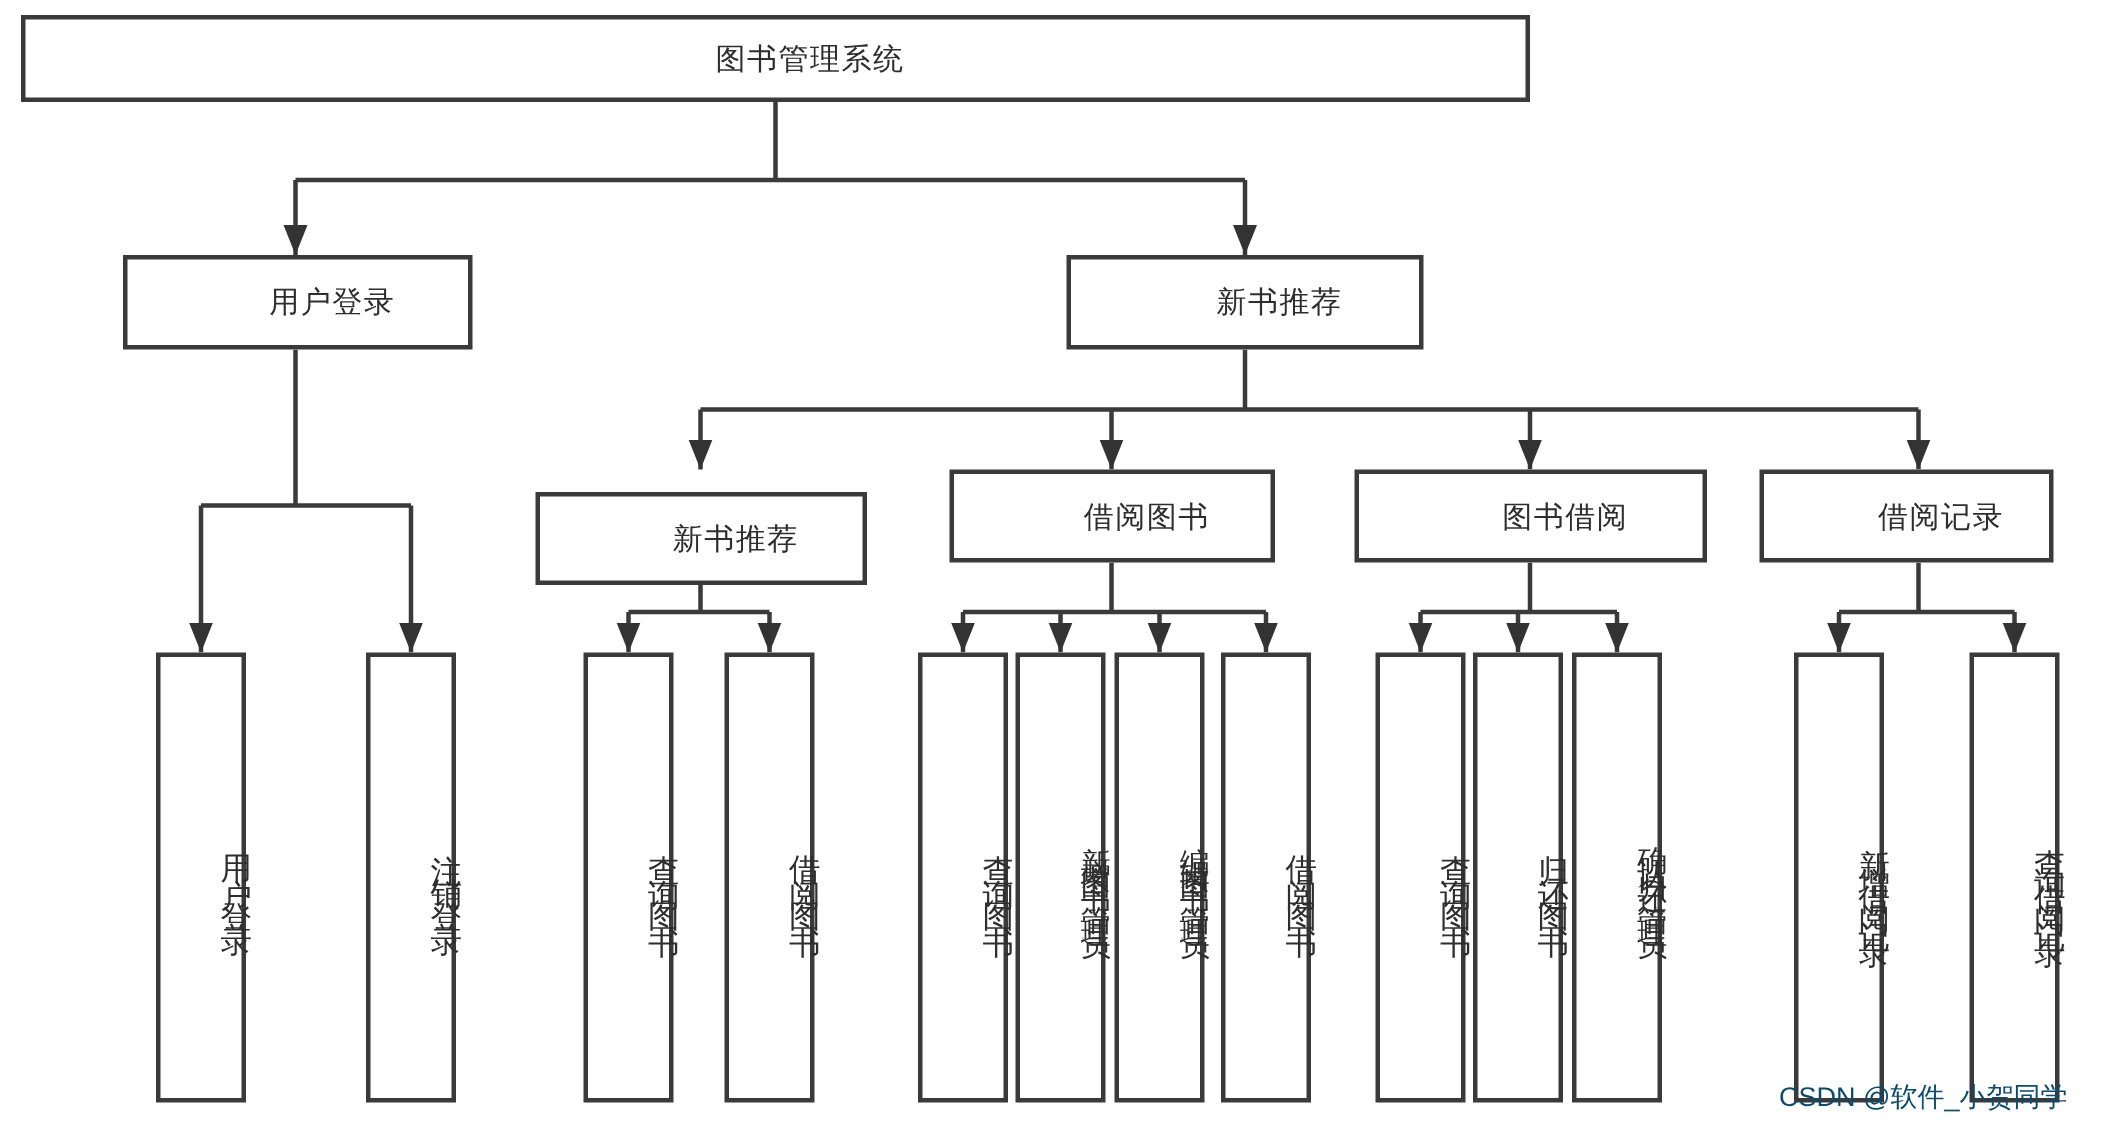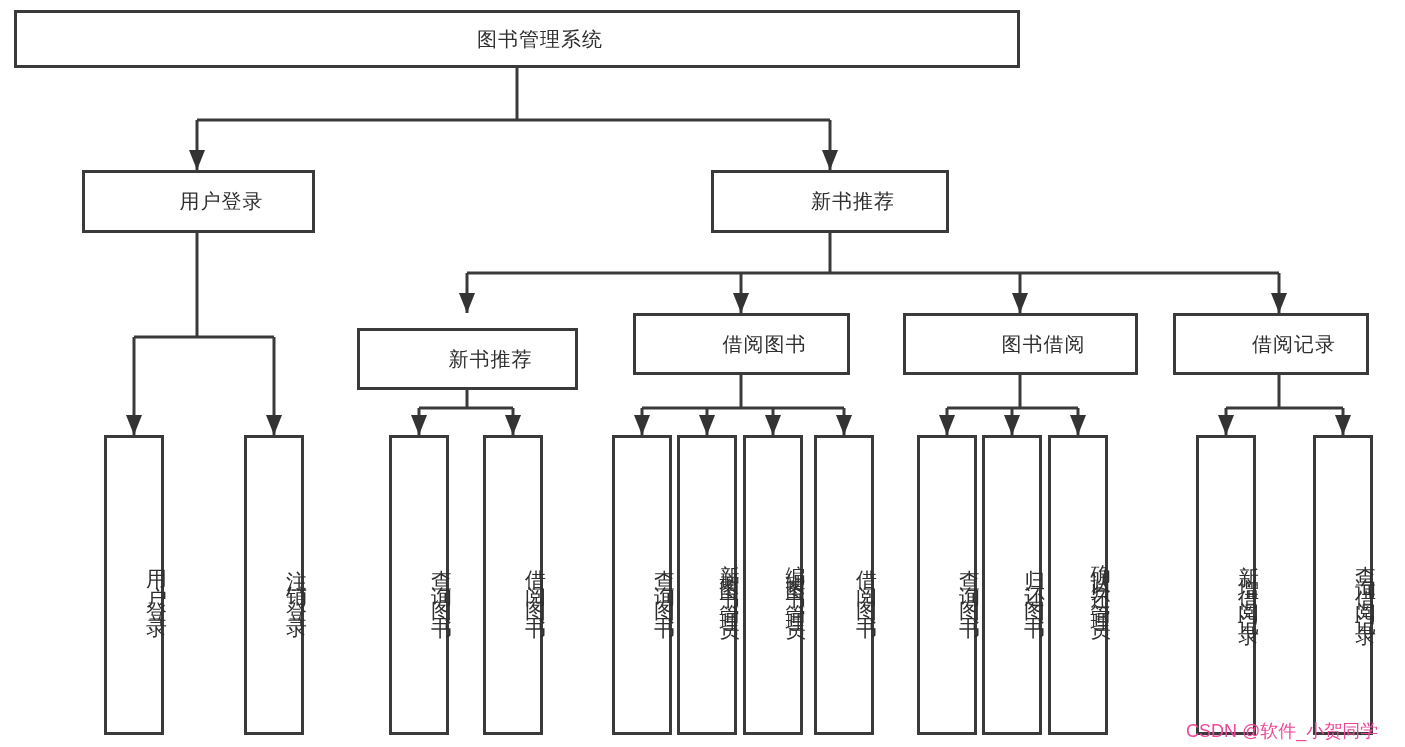--- a/index.html
+++ b/index.html
@@ -53,21 +53,21 @@
   .l-b1 { left: 389px; }  .l-b2 { left: 483px; }
   .l-c1 { left: 612px; }  .l-c2 { left: 677px; }  .l-c3 { left: 743px; }  .l-c4 { left: 814px; }
   .l-d1 { left: 917px; }  .l-d2 { left: 982px; }  .l-d3 { left: 1048px; }
   .l-e1 { left: 1196px; } .l-e2 { left: 1313px; }
 
   .watermark {
     position: absolute;
     left: 1186px;
     top: 719px;
     font-size: 18px;
-    color: #ec4899;
+    color: #0c4a6e;
     white-space: nowrap;
   }
 </style>
 </head>
 <body>
 
 <div class="stage">
 
   <svg class="wires" viewBox="0 0 1405 747" xmlns="http://www.w3.org/2000/svg">
     <defs>

